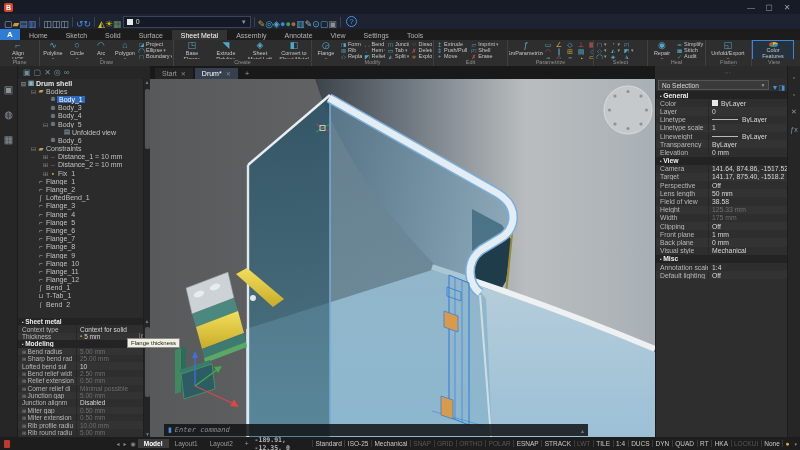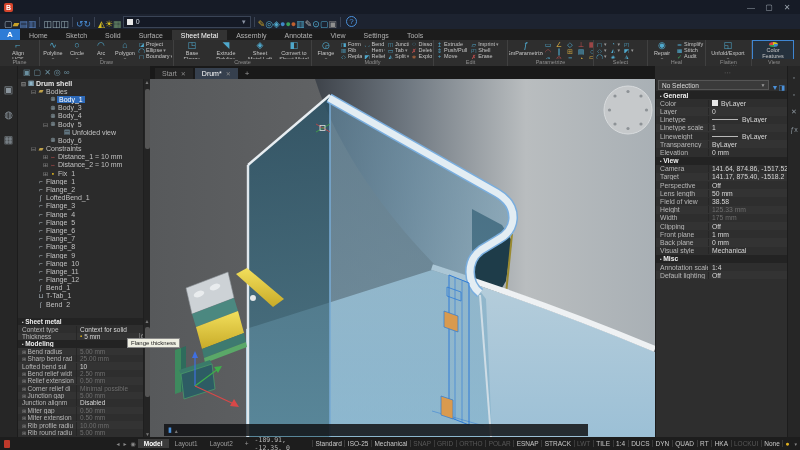--- a/index.html
+++ b/index.html
@@ -119,21 +119,21 @@
   
   #rstrip { left:787px; top:66px; width:13px; height:371px; background:#262626; border-left:1px solid #1c1c1c; display:flex; flex-direction:column; align-items:center; padding-top:8px; gap:10px; }
   #rstrip span { font-size:7px; color:#8a949c; }
 
   
   #statusbar { left:0; top:437px; width:800px; height:13px; background:#1d1d1d; display:flex; align-items:center; font-size:6.5px; color:#c8c8c8; }
   .stred { width:8px; height:8px; background:#c0392b; border-radius:1px; margin:0 4px; }
   .mtabnav { color:#8a8a8a; font-size:6px; padding:0 2px; }
   .mtab { padding:1px 6px; color:#9a9a9a; }
   .mtab.active { background:#3c3c3c; color:#fff; font-weight:bold; }
-  #coords { margin-left:auto; font-family:"DejaVu Sans Mono", monospace; font-size:6.5px; color:#b8b8b8; padding-right:3px; }
+  #coords { margin-left:auto; font-family:"DejaVu Sans Mono", monospace; font-size:6.5px; color:#b8b8b8; padding-right:3px;font-weight:bold; }
   .st-item { padding:0 2.5px; border-left:1px solid #3a3a3a; white-space:nowrap; }
   .st-item.off { color:#585858; }
   .st-dot { color:#e0b020; font-size:7px; padding:0 2px; border-left:1px solid #3a3a3a; }
   .st-end { color:#8a8a8a; font-size:5px; padding:0 3px; }
 </style>
 </head>
 <body>
 
 <div id="app">
 
@@ -944,20 +944,21 @@
       <g stroke-width="0.8" fill="none">
         <line x1="166" y1="45" x2="180" y2="53" stroke="#cc4444"></line>
         <line x1="166" y1="53" x2="180" y2="45" stroke="#44aa44"></line>
         <rect x="170" y="46.5" width="5" height="5" stroke="#e0e0e0"></rect>
       </g>
     </svg>
   </div>
 
   <div id="cmdbar" class="abs">
     <span class="cmdic">▮</span>
+    <span class="cmdtxt">Enter command</span>
     <span class="cmdarrow">▴</span>
   </div>
 
   <div id="props" class="abs">
     <div id="propshead">
       <div id="noselcombo">
         <span class="ns">No Selection</span>
         <span class="da">▼</span>
       </div>
       <span><span class="phico">▼</span><span class="phico">◨</span></span>

